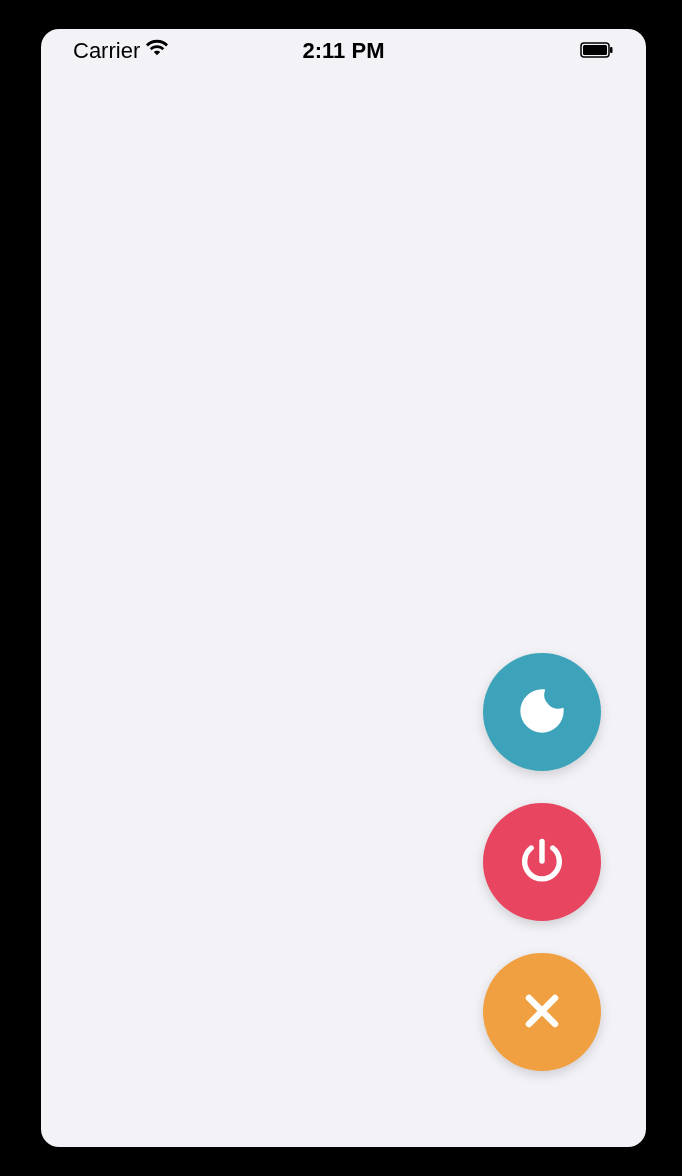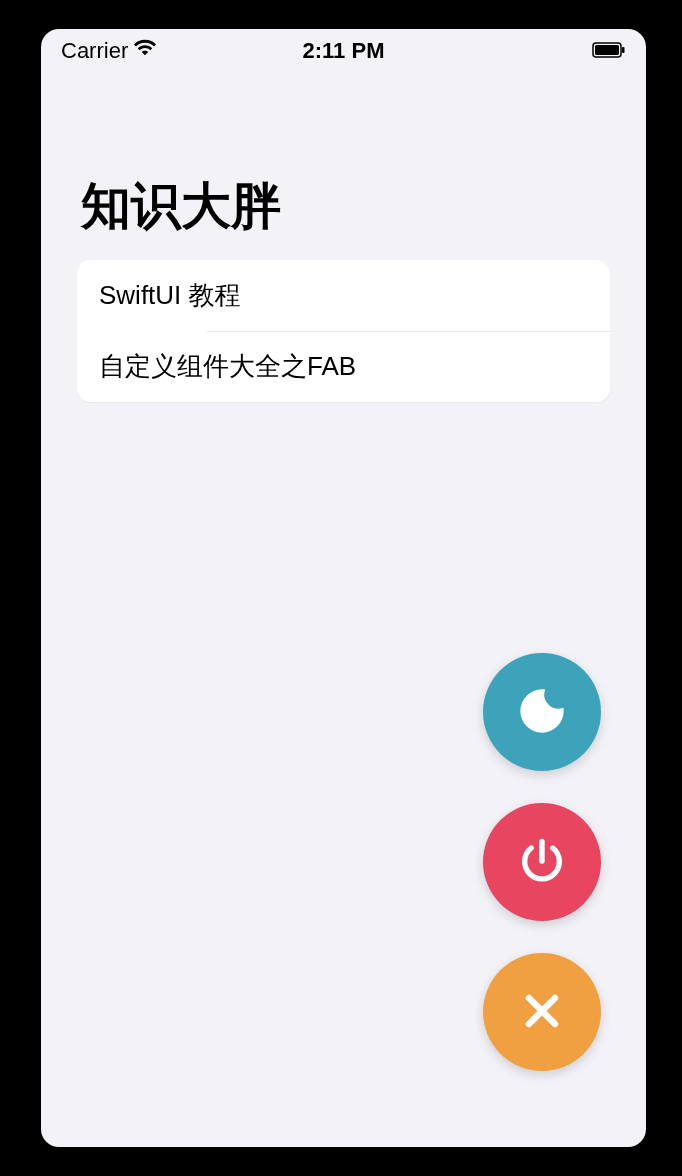--- a/index.html
+++ b/index.html
@@ -35,21 +35,21 @@
       border-radius: 18px;
       position: relative;
       overflow: hidden;
     }
     
     .status-bar {
       height: 44px;
       display: flex;
       align-items: center;
       justify-content: space-between;
-      padding: 0 20px;
+      padding: 0 32px;
       font-size: 22px;
       font-weight: 500;
       color: #000;
     }
     
     .status-left {
       display: flex;
       align-items: center;
       gap: 6px;
     }
@@ -170,32 +170,20 @@
         <span class="battery-icon">
           <svg viewBox="0 0 34 16">
             <rect x="1" y="1" width="28" height="14" rx="3" fill="none" stroke="#000" stroke-width="1.5"></rect>
             <rect x="3" y="3" width="24" height="10" rx="1.5" fill="#000"></rect>
             <rect x="30" y="5" width="2.5" height="6" rx="1" fill="#000"></rect>
           </svg>
         </span>
       </div>
     </div>
 
-    <div class="content">
-      <h1 class="page-title">知识大胖</h1>
-
-      <div class="card">
-        <div class="list-item">
-          <span>SwiftUI 教程</span>
-        </div>
-        <div class="list-item">
-          <span>自定义组件大全之FAB</span>
-        </div>
-      </div>
-    </div>
 
     <div class="fab-container">
       <button class="fab fab-teal">
         <span>
           <svg viewBox="0 0 24 24" fill="#fff">
             <path d="M12 2a10 10 0 1 0 10 10c0-.5 0-1-.1-1.5A6.5 6.5 0 0 1 13.5 2.1C13 2 12.5 2 12 2z"></path>
           </svg>
         </span>
       </button>
 

